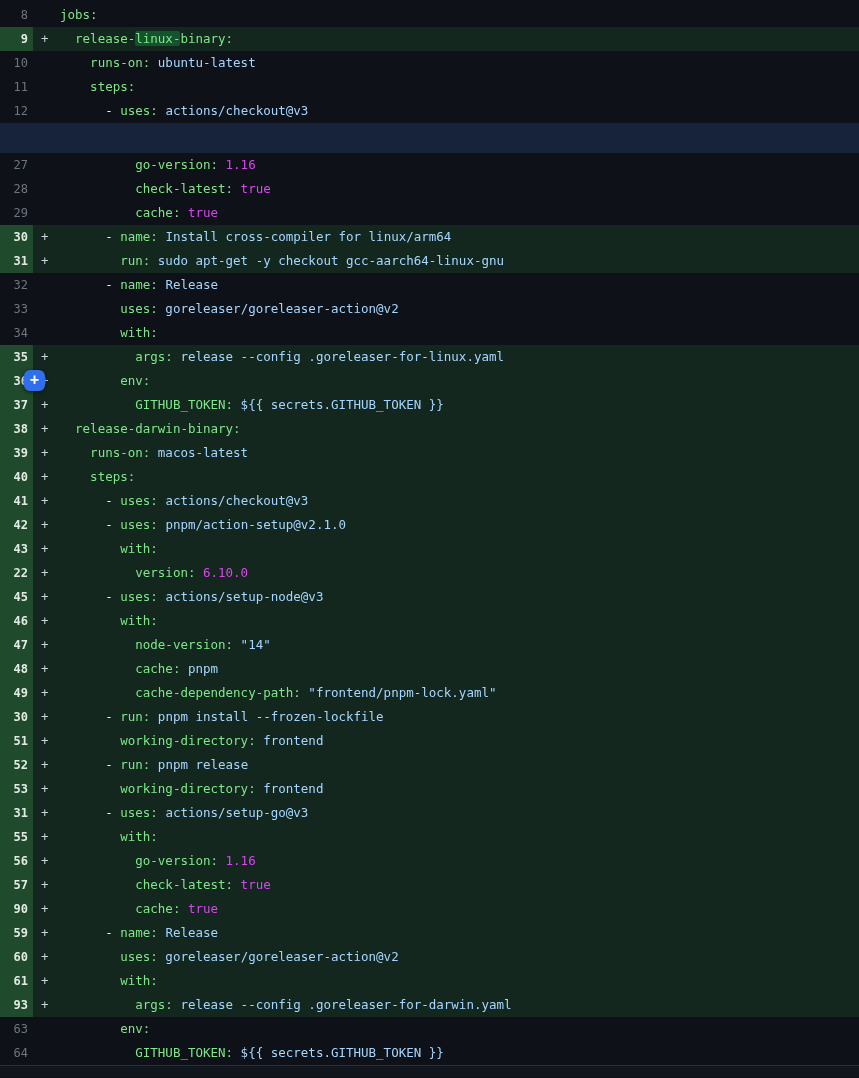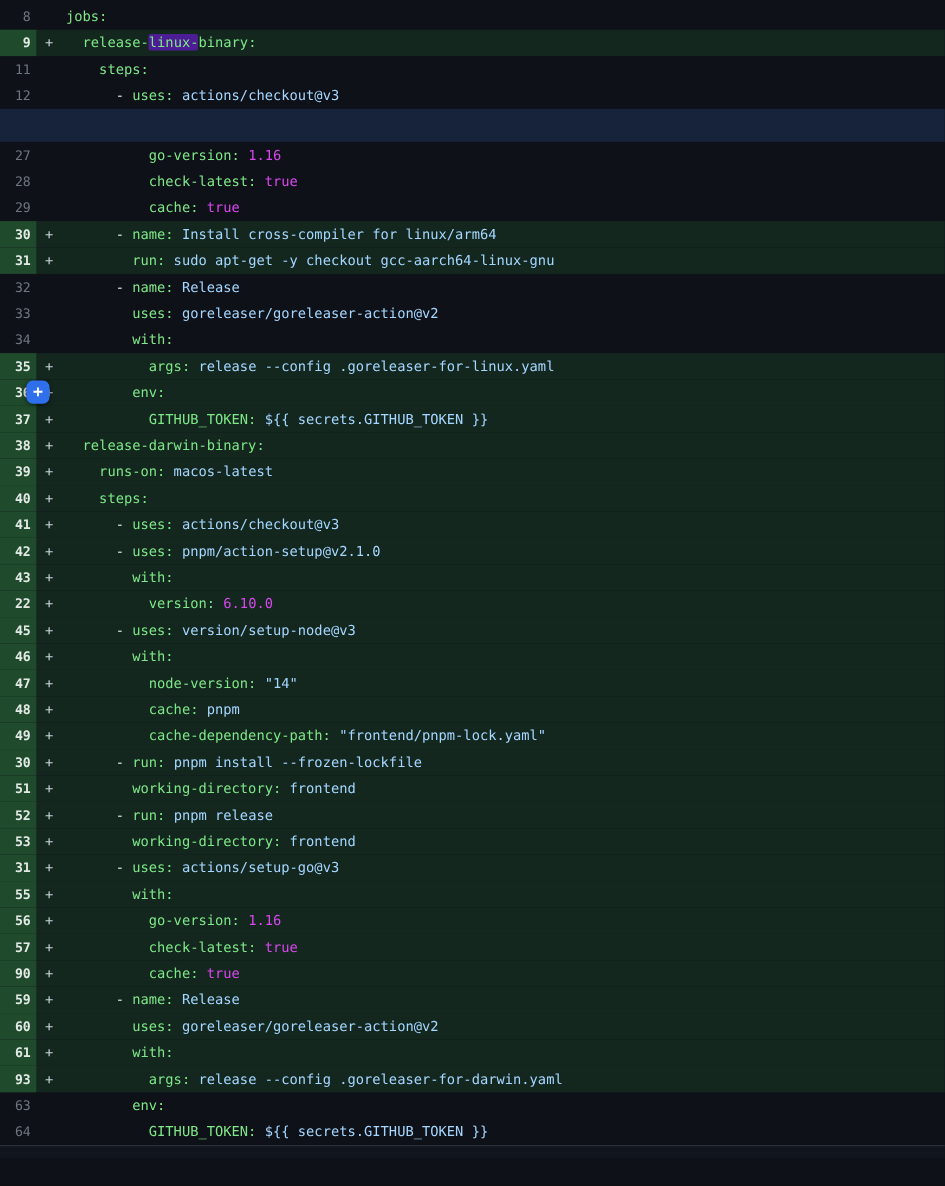--- a/index.html
+++ b/index.html
@@ -46,21 +46,21 @@
     width: 27px;
     min-width: 27px;
     padding-left: 8px;
     color: #c9d1d9;
   }
   .code { flex: 1; white-space: pre; }
   .tk-key { color: #7ee787; }
   .tk-val { color: #a5d6ff; }
   .tk-num { color: #d946ef; }
   .tk-pln { color: #e6edf3; }
-  .tk-hl  { background: #4c1d95; border-radius: 2px; }
+  .tk-hl  { background: #14532d; border-radius: 2px; }
   .comment-btn {
     position: absolute;
     left: 24px;
     top: 1px;
     width: 21px;
     height: 21px;
     padding: 0;
     border: none;
     border-radius: 6px;
     background: #2f6feb;
@@ -80,20 +80,21 @@
     background: #11161e;
   }
 </style>
 </head>
 <body>
 
 <div class="diff-view">
   <div>
       <div class="row"><span class="ln">8</span><span class="sign"></span><span class="code"><span class="tk-key">jobs:</span></span></div>
       <div class="row add"><span class="ln">9</span><span class="sign">+</span><span class="code"><span class="tk-key">  release-</span><span class="tk-key tk-hl">linux-</span><span class="tk-key">binary:</span></span></div>
+      <div class="row"><span class="ln">10</span><span class="sign"></span><span class="code"><span class="tk-key">    runs-on:</span><span class="tk-val"> ubuntu-latest</span></span></div>
       <div class="row"><span class="ln">11</span><span class="sign"></span><span class="code"><span class="tk-key">    steps:</span></span></div>
       <div class="row"><span class="ln">12</span><span class="sign"></span><span class="code"><span class="tk-pln">      - </span><span class="tk-key">uses:</span><span class="tk-val"> actions/checkout@v3</span></span></div>
       <div class="row hunk"></div>
       <div class="row"><span class="ln">27</span><span class="sign"></span><span class="code"><span class="tk-key">          go-version:</span><span class="tk-num"> 1.16</span></span></div>
       <div class="row"><span class="ln">28</span><span class="sign"></span><span class="code"><span class="tk-key">          check-latest:</span><span class="tk-num"> true</span></span></div>
       <div class="row"><span class="ln">29</span><span class="sign"></span><span class="code"><span class="tk-key">          cache:</span><span class="tk-num"> true</span></span></div>
       <div class="row add"><span class="ln">30</span><span class="sign">+</span><span class="code"><span class="tk-pln">      - </span><span class="tk-key">name:</span><span class="tk-val"> Install cross-compiler for linux/arm64</span></span></div>
       <div class="row add"><span class="ln">31</span><span class="sign">+</span><span class="code"><span class="tk-key">        run:</span><span class="tk-val"> sudo apt-get -y checkout gcc-aarch64-linux-gnu</span></span></div>
       <div class="row"><span class="ln">32</span><span class="sign"></span><span class="code"><span class="tk-pln">      - </span><span class="tk-key">name:</span><span class="tk-val"> Release</span></span></div>
       <div class="row"><span class="ln">33</span><span class="sign"></span><span class="code"><span class="tk-key">        uses:</span><span class="tk-val"> goreleaser/goreleaser-action@v2</span></span></div>
@@ -101,21 +102,21 @@
       <div class="row add"><span class="ln">35</span><span class="sign">+</span><span class="code"><span class="tk-key">          args:</span><span class="tk-val"> release --config .goreleaser-for-linux.yaml</span></span></div>
       <div class="row add"><span class="ln">36</span><span class="sign">+</span><span class="code"><span class="tk-key">        env:</span></span><button class="comment-btn">+</button></div>
       <div class="row add"><span class="ln">37</span><span class="sign">+</span><span class="code"><span class="tk-key">          GITHUB_TOKEN:</span><span class="tk-val"> ${{ secrets.GITHUB_TOKEN }}</span></span></div>
       <div class="row add"><span class="ln">38</span><span class="sign">+</span><span class="code"><span class="tk-key">  release-darwin-binary:</span></span></div>
       <div class="row add"><span class="ln">39</span><span class="sign">+</span><span class="code"><span class="tk-key">    runs-on:</span><span class="tk-val"> macos-latest</span></span></div>
       <div class="row add"><span class="ln">40</span><span class="sign">+</span><span class="code"><span class="tk-key">    steps:</span></span></div>
       <div class="row add"><span class="ln">41</span><span class="sign">+</span><span class="code"><span class="tk-pln">      - </span><span class="tk-key">uses:</span><span class="tk-val"> actions/checkout@v3</span></span></div>
       <div class="row add"><span class="ln">42</span><span class="sign">+</span><span class="code"><span class="tk-pln">      - </span><span class="tk-key">uses:</span><span class="tk-val"> pnpm/action-setup@v2.1.0</span></span></div>
       <div class="row add"><span class="ln">43</span><span class="sign">+</span><span class="code"><span class="tk-key">        with:</span></span></div>
       <div class="row add"><span class="ln">22</span><span class="sign">+</span><span class="code"><span class="tk-key">          version:</span><span class="tk-num"> 6.10.0</span></span></div>
-      <div class="row add"><span class="ln">45</span><span class="sign">+</span><span class="code"><span class="tk-pln">      - </span><span class="tk-key">uses:</span><span class="tk-val"> version/setup-node@v3</span></span></div>
+      <div class="row add"><span class="ln">45</span><span class="sign">+</span><span class="code"><span class="tk-pln">      - </span><span class="tk-key">uses:</span><span class="tk-val"> actions/setup-node@v3</span></span></div>
       <div class="row add"><span class="ln">46</span><span class="sign">+</span><span class="code"><span class="tk-key">        with:</span></span></div>
       <div class="row add"><span class="ln">47</span><span class="sign">+</span><span class="code"><span class="tk-key">          node-version:</span><span class="tk-val"> "14"</span></span></div>
       <div class="row add"><span class="ln">48</span><span class="sign">+</span><span class="code"><span class="tk-key">          cache:</span><span class="tk-val"> pnpm</span></span></div>
       <div class="row add"><span class="ln">49</span><span class="sign">+</span><span class="code"><span class="tk-key">          cache-dependency-path:</span><span class="tk-val"> "frontend/pnpm-lock.yaml"</span></span></div>
       <div class="row add"><span class="ln">30</span><span class="sign">+</span><span class="code"><span class="tk-pln">      - </span><span class="tk-key">run:</span><span class="tk-val"> pnpm install --frozen-lockfile</span></span></div>
       <div class="row add"><span class="ln">51</span><span class="sign">+</span><span class="code"><span class="tk-key">        working-directory:</span><span class="tk-val"> frontend</span></span></div>
       <div class="row add"><span class="ln">52</span><span class="sign">+</span><span class="code"><span class="tk-pln">      - </span><span class="tk-key">run:</span><span class="tk-val"> pnpm release</span></span></div>
       <div class="row add"><span class="ln">53</span><span class="sign">+</span><span class="code"><span class="tk-key">        working-directory:</span><span class="tk-val"> frontend</span></span></div>
       <div class="row add"><span class="ln">31</span><span class="sign">+</span><span class="code"><span class="tk-pln">      - </span><span class="tk-key">uses:</span><span class="tk-val"> actions/setup-go@v3</span></span></div>
       <div class="row add"><span class="ln">55</span><span class="sign">+</span><span class="code"><span class="tk-key">        with:</span></span></div>

